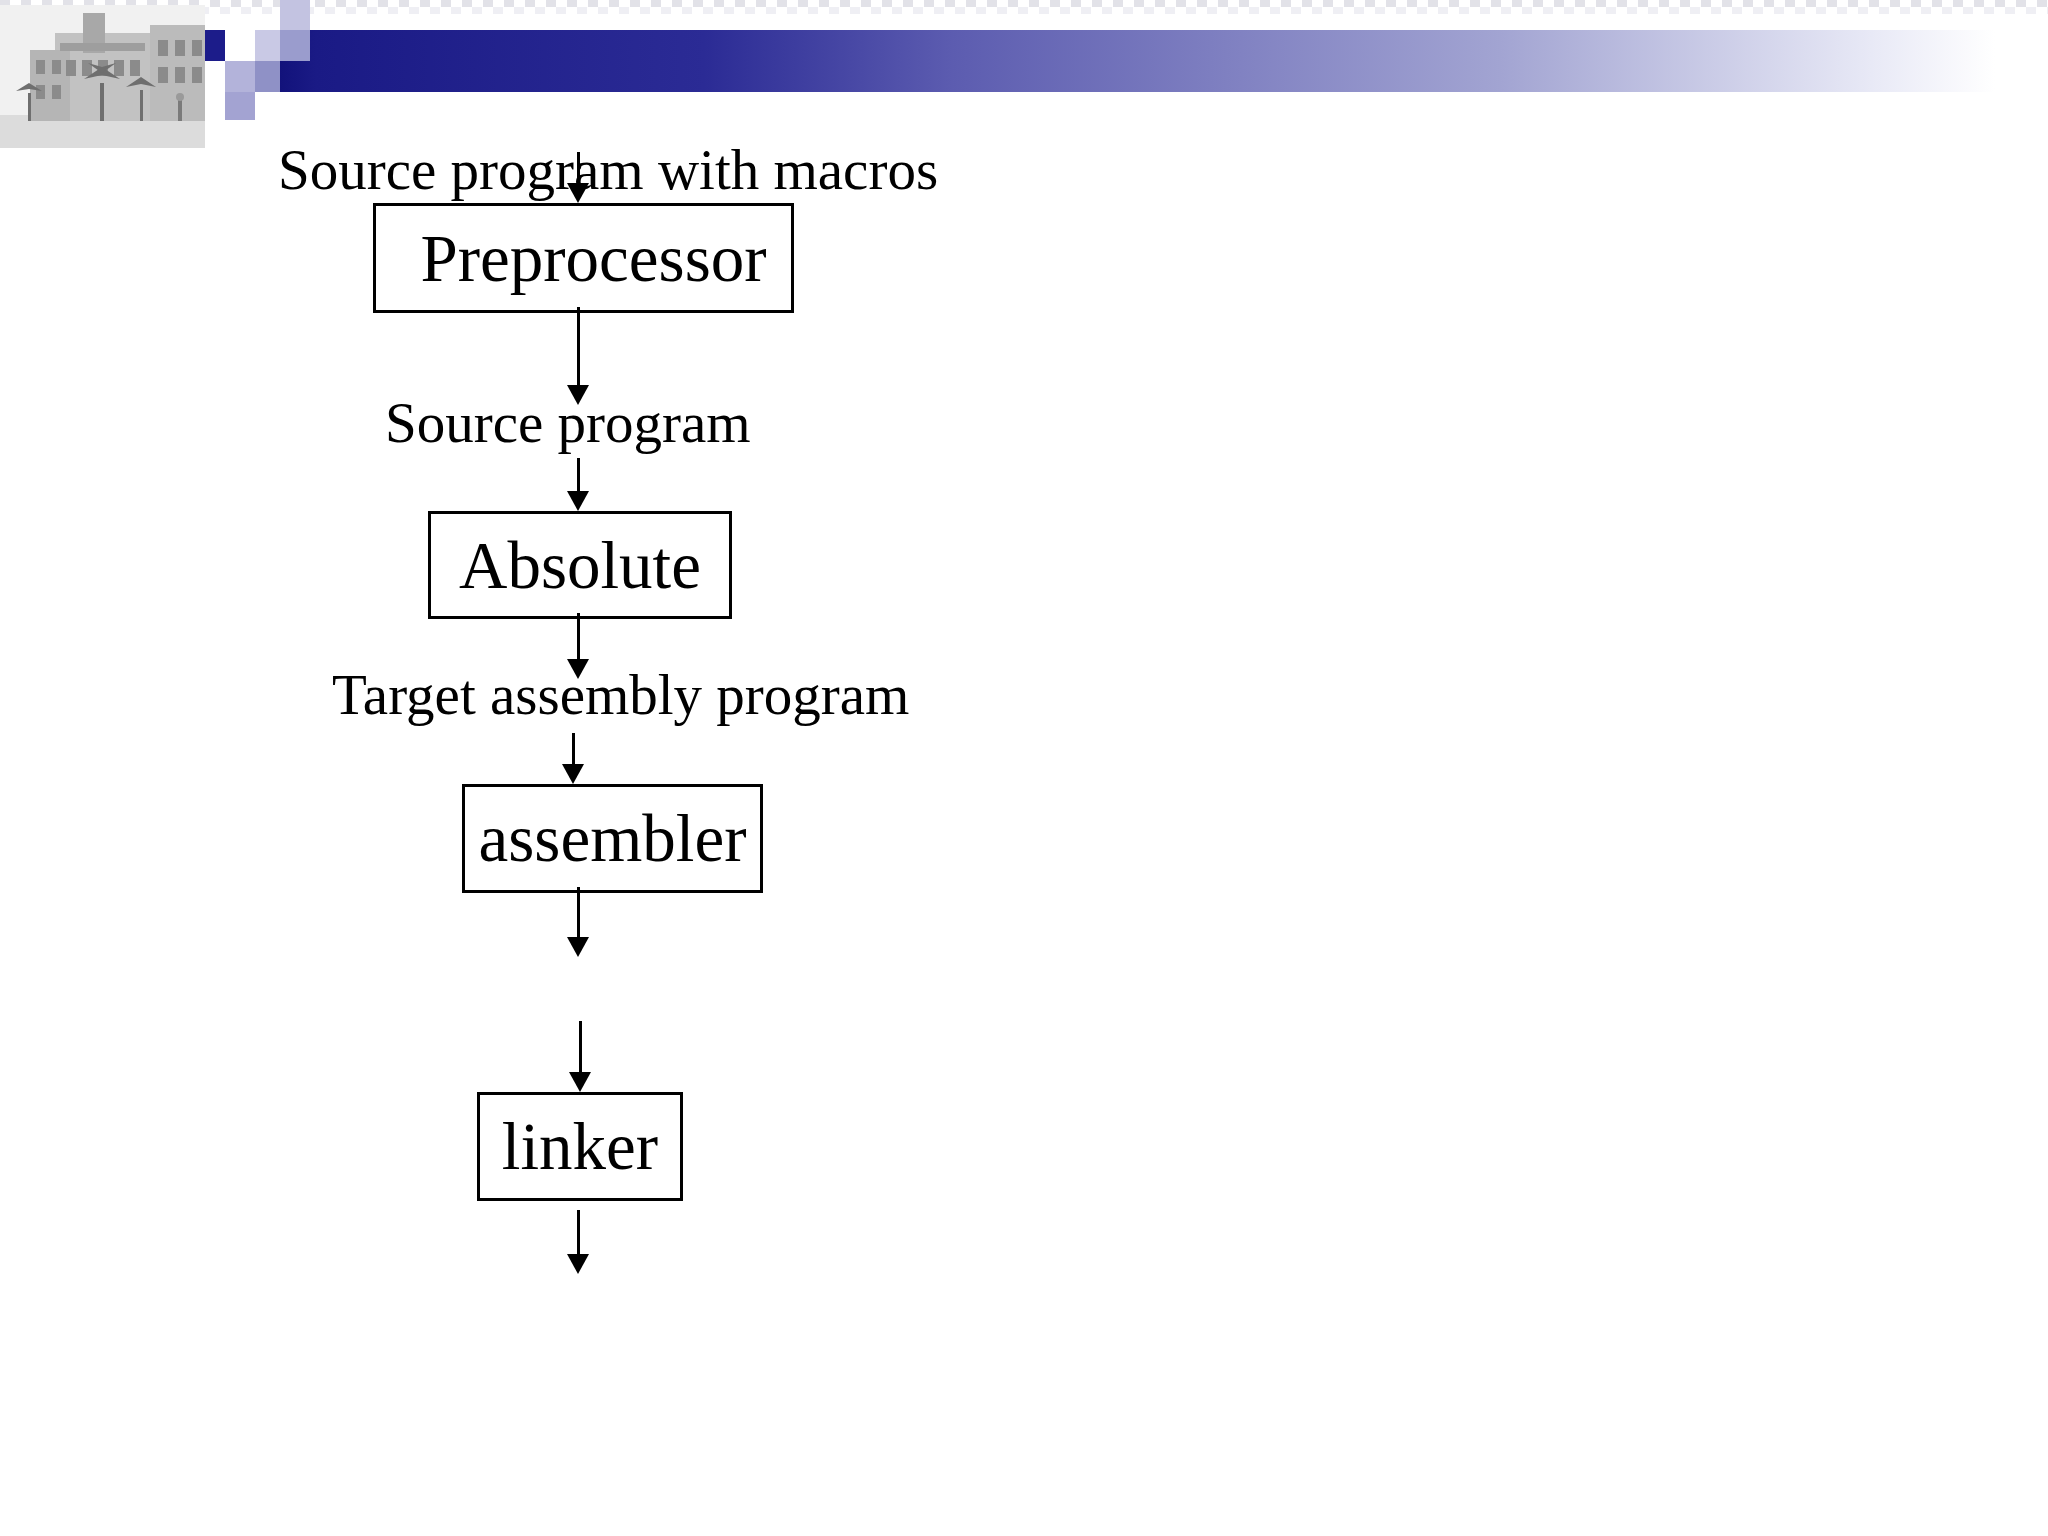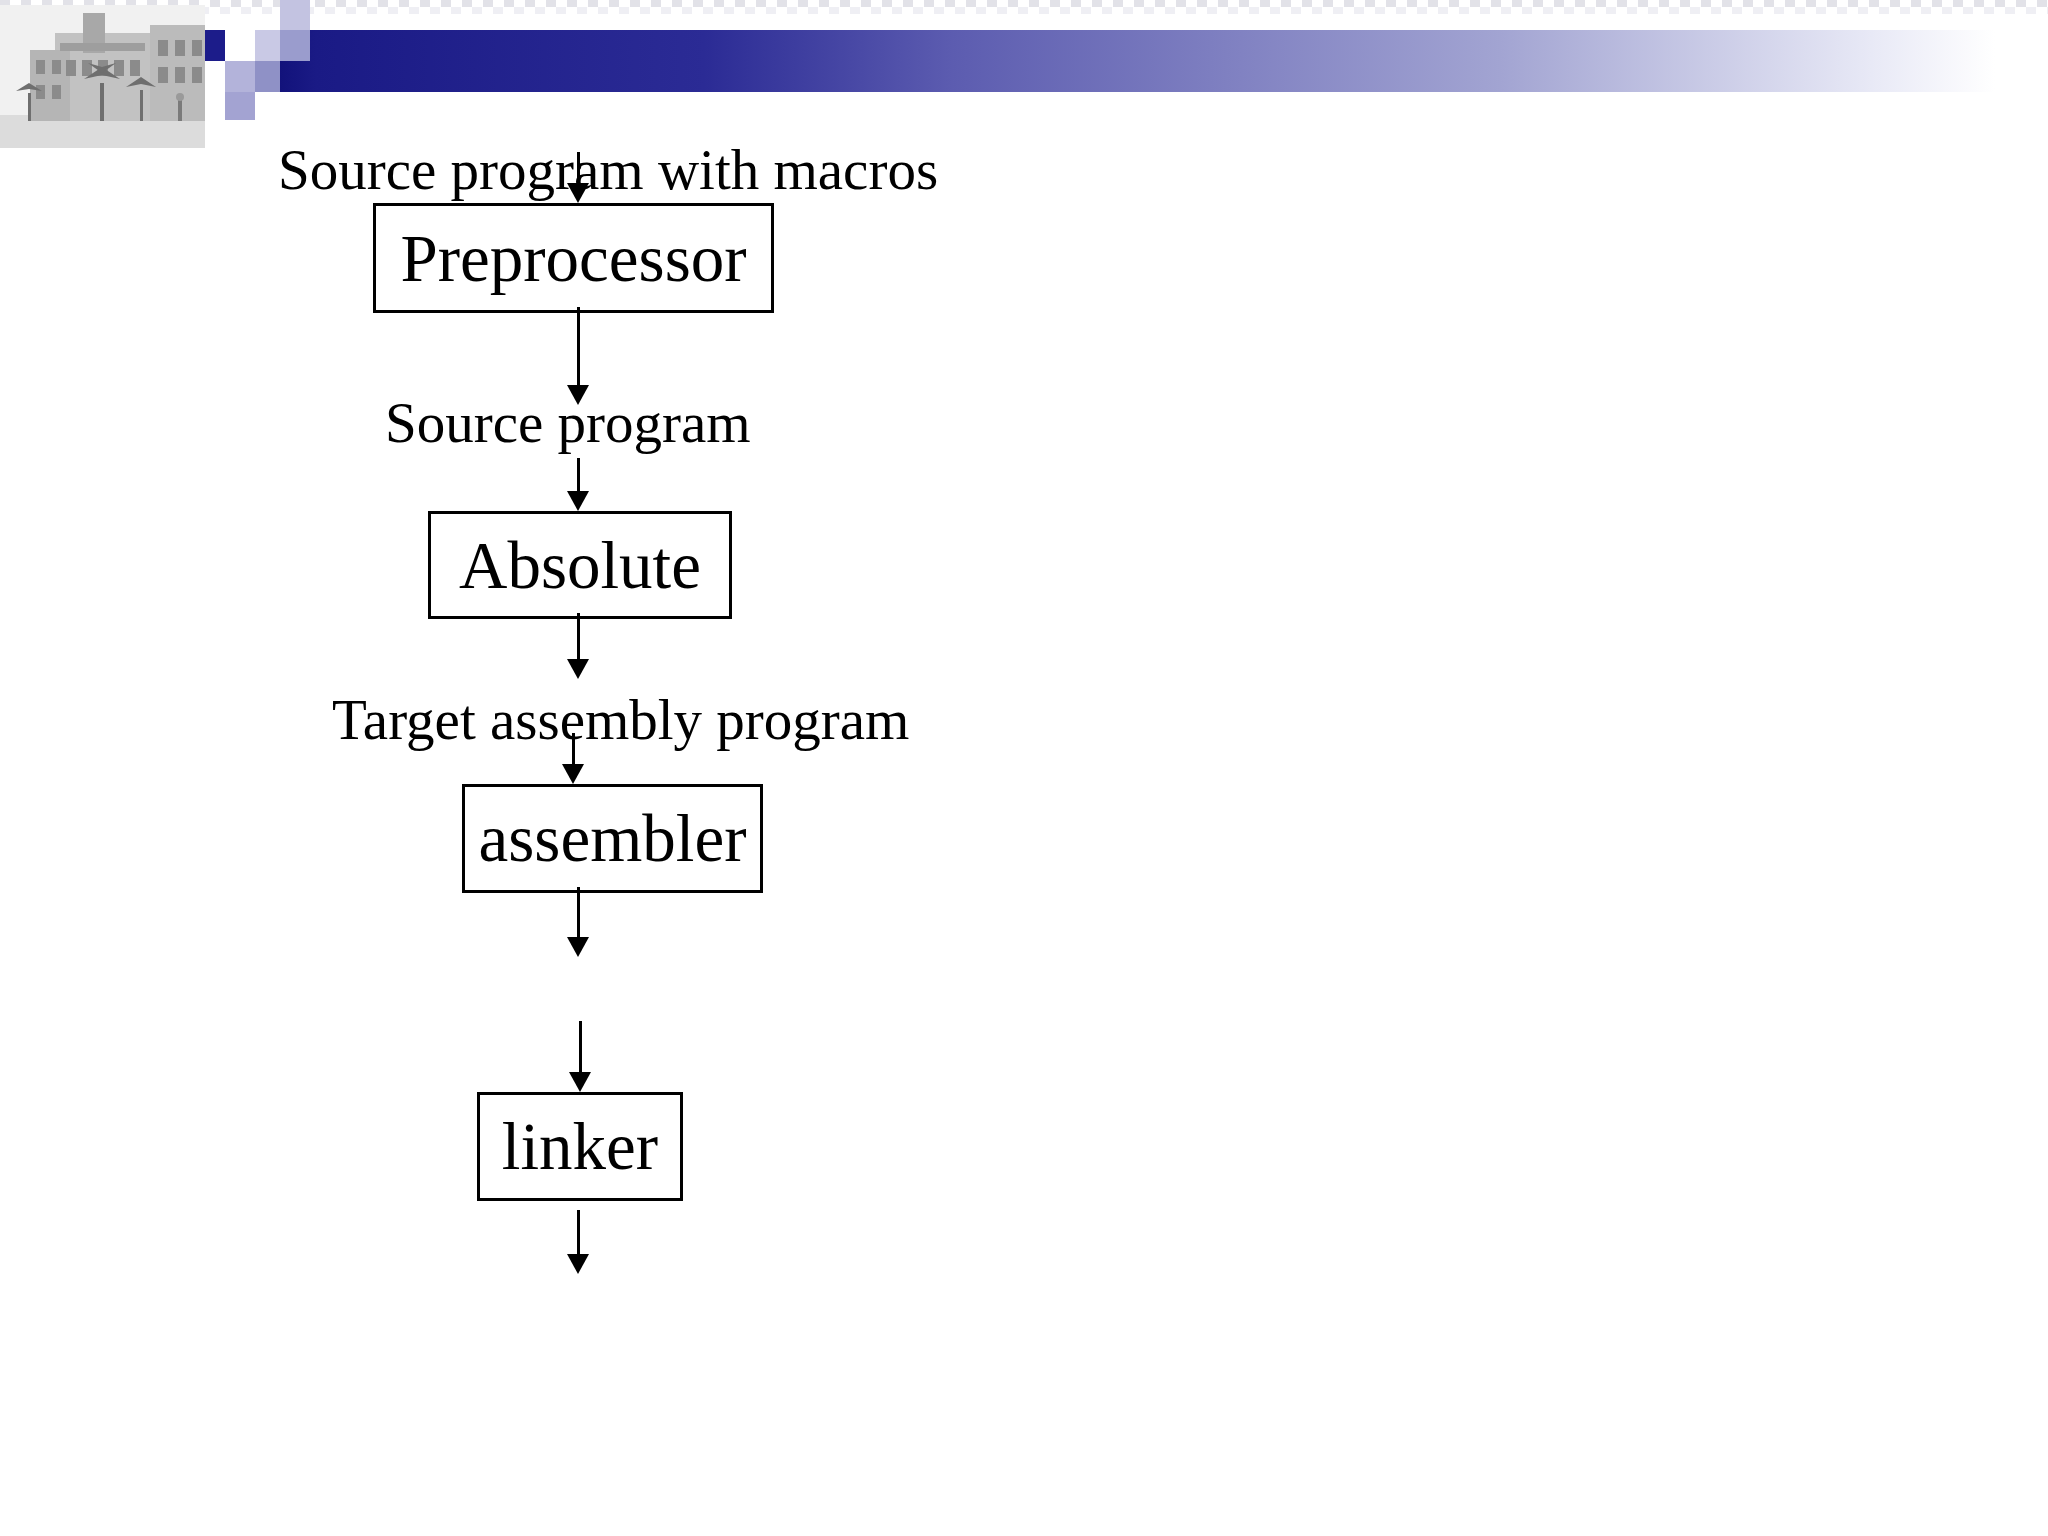--- a/index.html
+++ b/index.html
@@ -110,25 +110,25 @@
       <path d="M29 78 L16 86 L29 84 L42 86 Z"></path>
     </g>
     <rect x="178" y="95" width="4" height="21" fill="#7a7a7a"></rect>
     <circle cx="180" cy="92" r="4" fill="#9a9a9a"></circle>
   </svg>
 
   <div class="flow-label" style="left:278px;top:96px;margin-top:45px;">Source program with macros</div>
 
   <div class="flow-label" style="left:385px;top:394px;">Source program</div>
 
-  <div class="flow-label" style="left:332px;top:666px;margin-top:25px;">Target assembly program</div>
+  <div class="flow-label" style="left:332px;top:666px;">Target assembly program</div>
 
 
 
-  <div class="flow-box" style="left:373px;top:203px;width:395px;height:104px;">Preprocessor</div>
+  <div class="flow-box" style="left:373px;top:203px;width:395px;height:104px;padding-left:20px;">Preprocessor</div>
 
   <div class="flow-box" style="left:428px;top:511px;width:298px;height:102px;">Absolute</div>
 
   <div class="flow-box" style="left:462px;top:784px;width:295px;height:103px;">assembler</div>
 
   <div class="flow-box" style="left:477px;top:1092px;width:200px;height:103px;">linker</div>
 
   <div class="arrow" style="left:567px;top:152px;">
     <div class="shaft" style="height:31px;"></div>
       <div class="head"></div>

